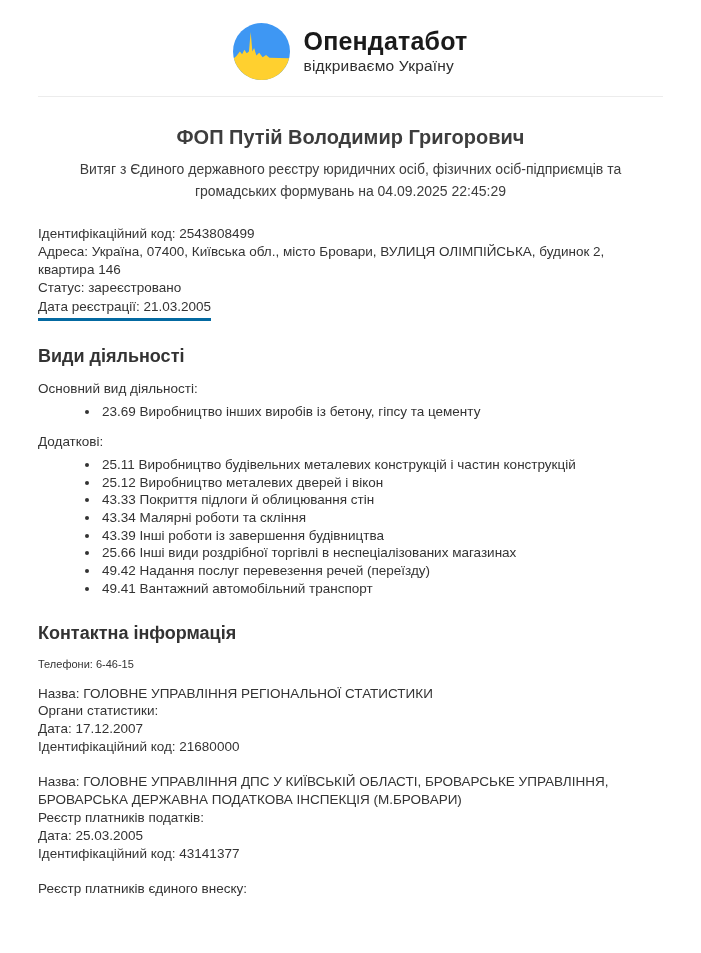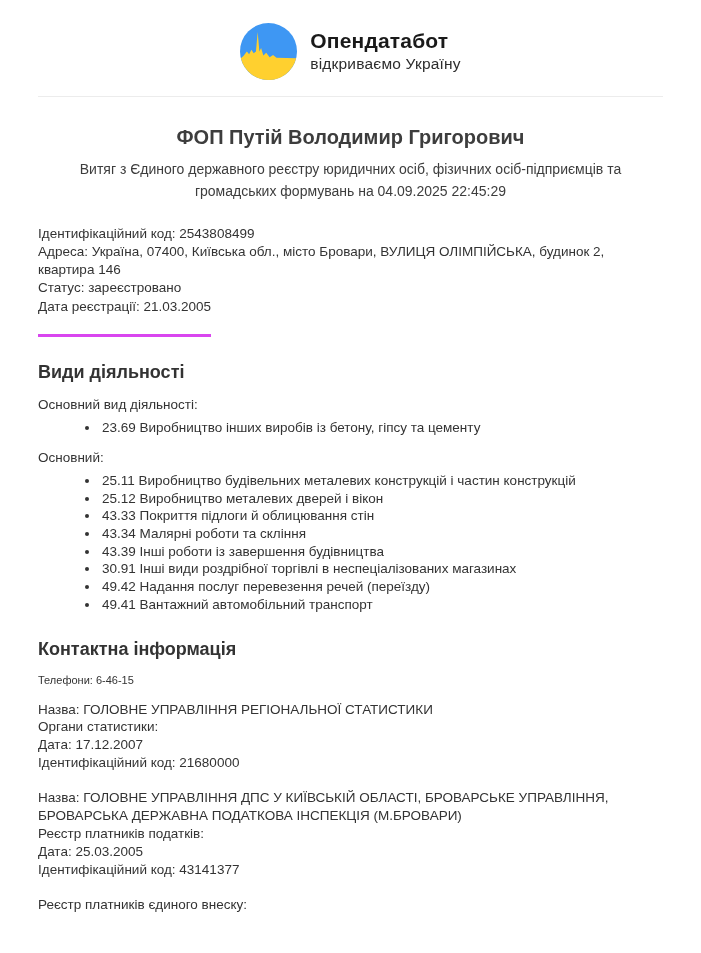--- a/index.html
+++ b/index.html
@@ -17,32 +17,31 @@
   .header {
     display: flex;
     justify-content: center;
     align-items: center;
     gap: 13px;
     padding-top: 23px;
   }
   .logo-mark { width: 57px; height: 57px; flex: 0 0 auto; }
   .logo-text { display: flex; flex-direction: column; }
   .logo-brand {
-    font-size: 21px;
+    font-size: 25px;
     font-weight: 700;
     color: #1a1a1a;
     line-height: 1.05;
     letter-spacing: 0.2px;
   }
   .logo-tagline {
     font-size: 15.5px;
     color: #2d2d2d;
     margin-top: 3px;
     letter-spacing: 0.2px;
-    text-align: center;
   }
   .header-divider {
     border: 0;
     border-top: 1px solid #ececec;
     margin: 16px 0 0 0;
   }
 
   
   .page-title {
     text-align: center;
@@ -62,22 +61,22 @@
 
   
   .details {
     margin-top: 22px;
     font-size: 13.5px;
     line-height: 1.33;
   }
   .detail-line { margin: 0; }
   .red-underline {
     display: inline-block;
-    border-bottom: 3px solid #d946ef;
-    padding-bottom: 18px;
+    border-bottom: 3px solid #0369a1;
+    padding-bottom: 2px;
     margin-top: 1px;
   }
 
   
   .section-title {
     font-size: 18px;
     font-weight: 700;
     color: #333333;
     margin: 25px 0 0 0;
   }
@@ -137,28 +136,28 @@
       <span class="red-underline">Дата реєстрації: 21.03.2005</span>
     </div>
   </div>
 
   <section>
     <h2 class="section-title">Види діяльності</h2>
     <div class="label-line">Основний вид діяльності:</div>
     <ul class="activity-list">
         <li>23.69 Виробництво інших виробів із бетону, гіпсу та цементу</li>
       </ul>
-    <div class="label-line">Основний:</div>
+    <div class="label-line">Додаткові:</div>
     <ul class="activity-list">
         <li>25.11 Виробництво будівельних металевих конструкцій і частин конструкцій</li>
         <li>25.12 Виробництво металевих дверей і вікон</li>
         <li>43.33 Покриття підлоги й облицювання стін</li>
         <li>43.34 Малярні роботи та скління</li>
         <li>43.39 Інші роботи із завершення будівництва</li>
-        <li>30.91 Інші види роздрібної торгівлі в неспеціалізованих магазинах</li>
+        <li>25.66 Інші види роздрібної торгівлі в неспеціалізованих магазинах</li>
         <li>49.42 Надання послуг перевезення речей (переїзду)</li>
         <li>49.41 Вантажний автомобільний транспорт</li>
       </ul>
   </section>
 
   <section>
     <h2 class="section-title">Контактна інформація</h2>
     <div class="contact-line">Телефони: 6-46-15</div>
   </section>
 

